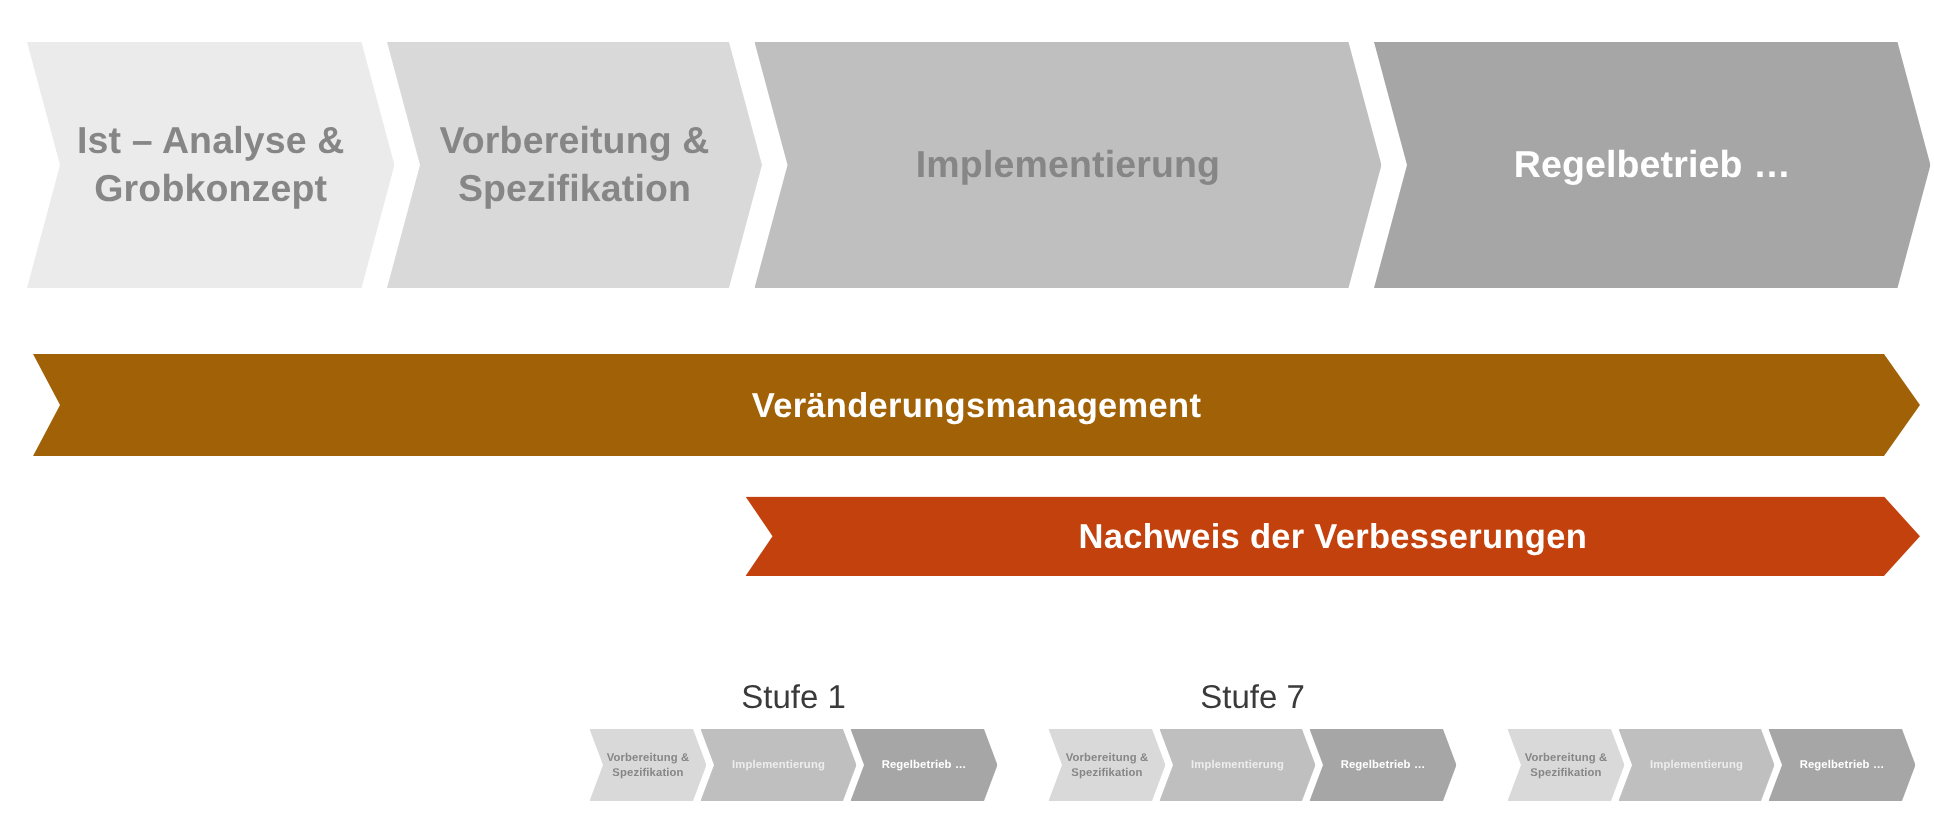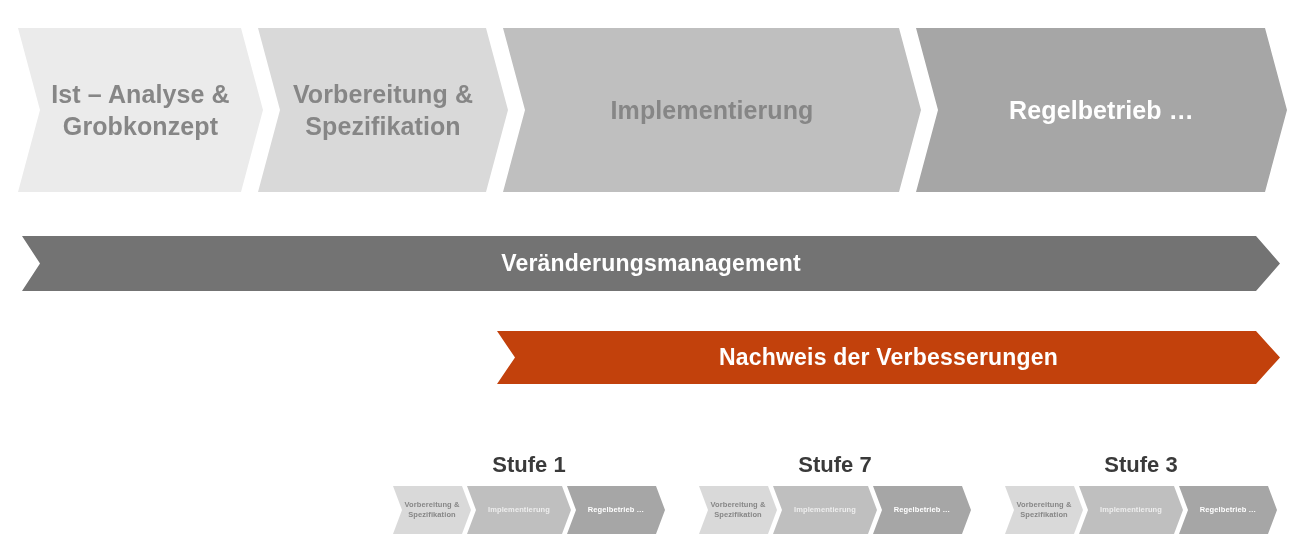--- a/index.html
+++ b/index.html
@@ -80,22 +80,22 @@
     clip-path: polygon(0 0, calc(100% - 24px) 0, 100% 50%, calc(100% - 24px) 100%, 0 100%, 18px 50%);
   }
   .banner-label {
     font-size: 23px;
     letter-spacing: 0.2px;
   }
   .banner-change {
     left: 22px;
     top: 236px;
     width: 1258px;
-    height: 55px;
-    background: #737373;
+    height: 68px;
+    background: #a16207;
   }
   .banner-proof {
     left: 497px;
     top: 331px;
     width: 783px;
     height: 53px;
     background: #c2410c;
   }
 
   
@@ -110,21 +110,21 @@
   .stufe-g3 { left: 1005px; }
 
   .stufe-title {
     position: absolute;
     top: 0;
     left: 0;
     width: 272px;
     text-align: center;
     font-size: 22px;
     color: #3a3a3a;
-    font-weight: bold;
+    font-weight: normal;
   }
 
   .mini-row {
     position: absolute;
     top: 34px;
     left: 0;
     width: 272px;
     height: 48px;
   }
   .mini-chev {
@@ -210,21 +210,20 @@
       <div class="mini-chev mini-2">
         <span class="mini-label">Implementierung</span>
       </div>
       <div class="mini-chev mini-3">
         <span class="mini-label">Regelbetrieb …</span>
       </div>
     </div>
   </div>
 
   <div class="stufe-group stufe-g3">
-    <div class="stufe-title">Stufe 3</div>
     <div class="mini-row">
       <div class="mini-chev mini-1">
         <span class="mini-label">Vorbereitung &amp;
 Spezifikation</span>
       </div>
       <div class="mini-chev mini-2">
         <span class="mini-label">Implementierung</span>
       </div>
       <div class="mini-chev mini-3">
         <span class="mini-label">Regelbetrieb …</span>

